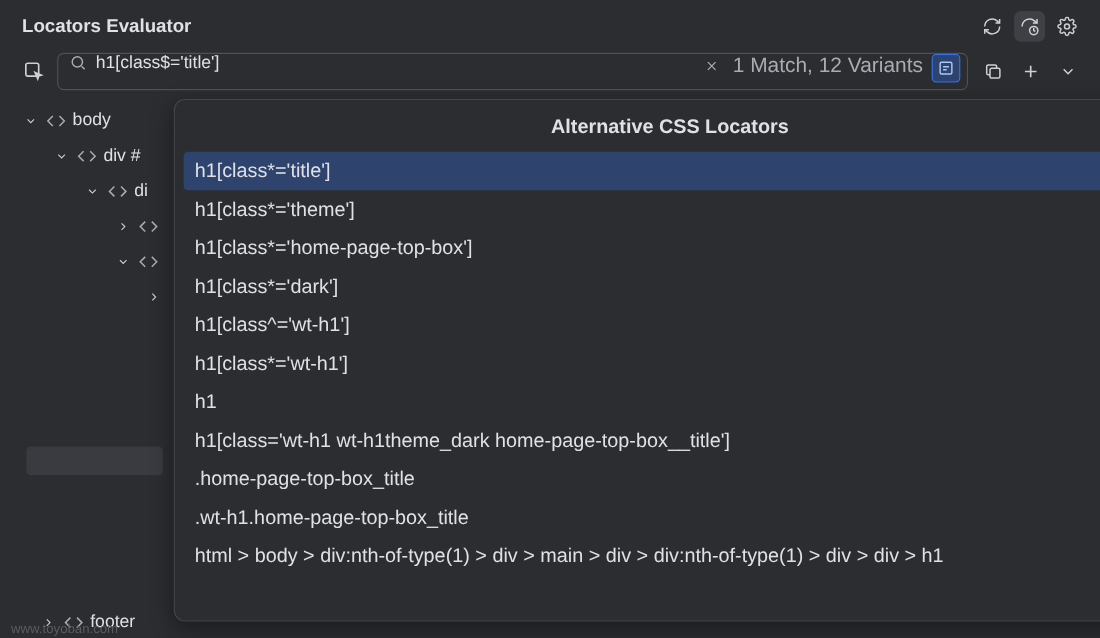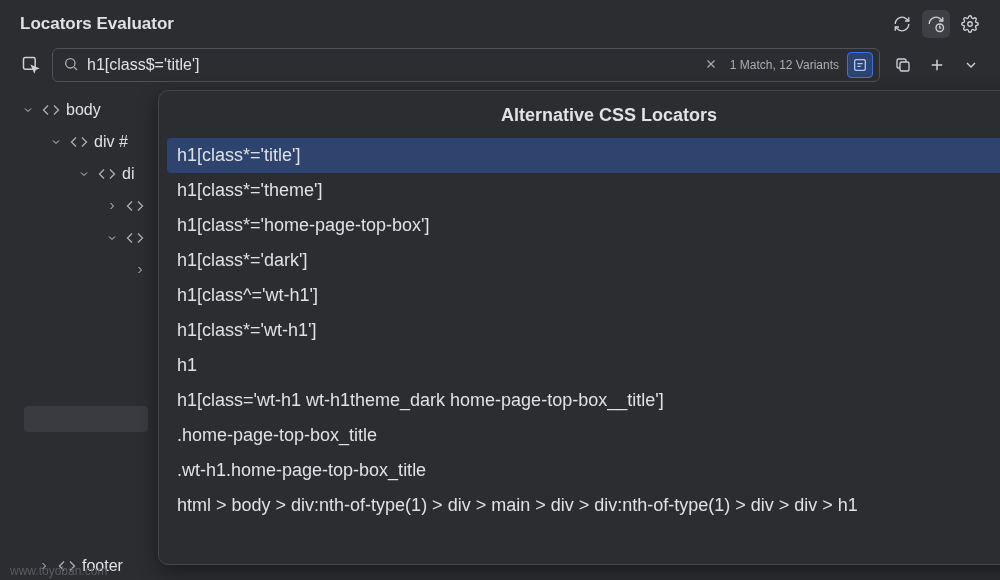--- a/index.html
+++ b/index.html
@@ -53,21 +53,21 @@
       width: 22px;
       height: 22px;
       display: flex;
       align-items: center;
       justify-content: center;
       color: #ced0d6;
     }
     .search-container {
       flex: 1;
       display: flex;
-      align-items: center;
+      align-items: flex-start;
       background: #2b2d30;
       border: 1px solid #4e5157;
       border-radius: 6px;
       padding: 0 4px 0 10px;
       height: 34px;
     }
     .search-icon {
       color: #a9acb2;
       margin-right: 8px;
     }
@@ -80,21 +80,21 @@
       font-size: 16px;
       font-family: inherit;
     }
     .clear-icon {
       color: #a9acb2;
       padding: 4px;
       cursor: pointer;
     }
     .match-info {
       color: #a9acb2;
-      font-size: 12px;
+      font-size: 19px;
       padding: 0 8px;
     }
     .variants-btn {
       width: 26px;
       height: 26px;
       display: flex;
       align-items: center;
       justify-content: center;
       background: #2e436e;
       border: 1px solid #3574f0;

